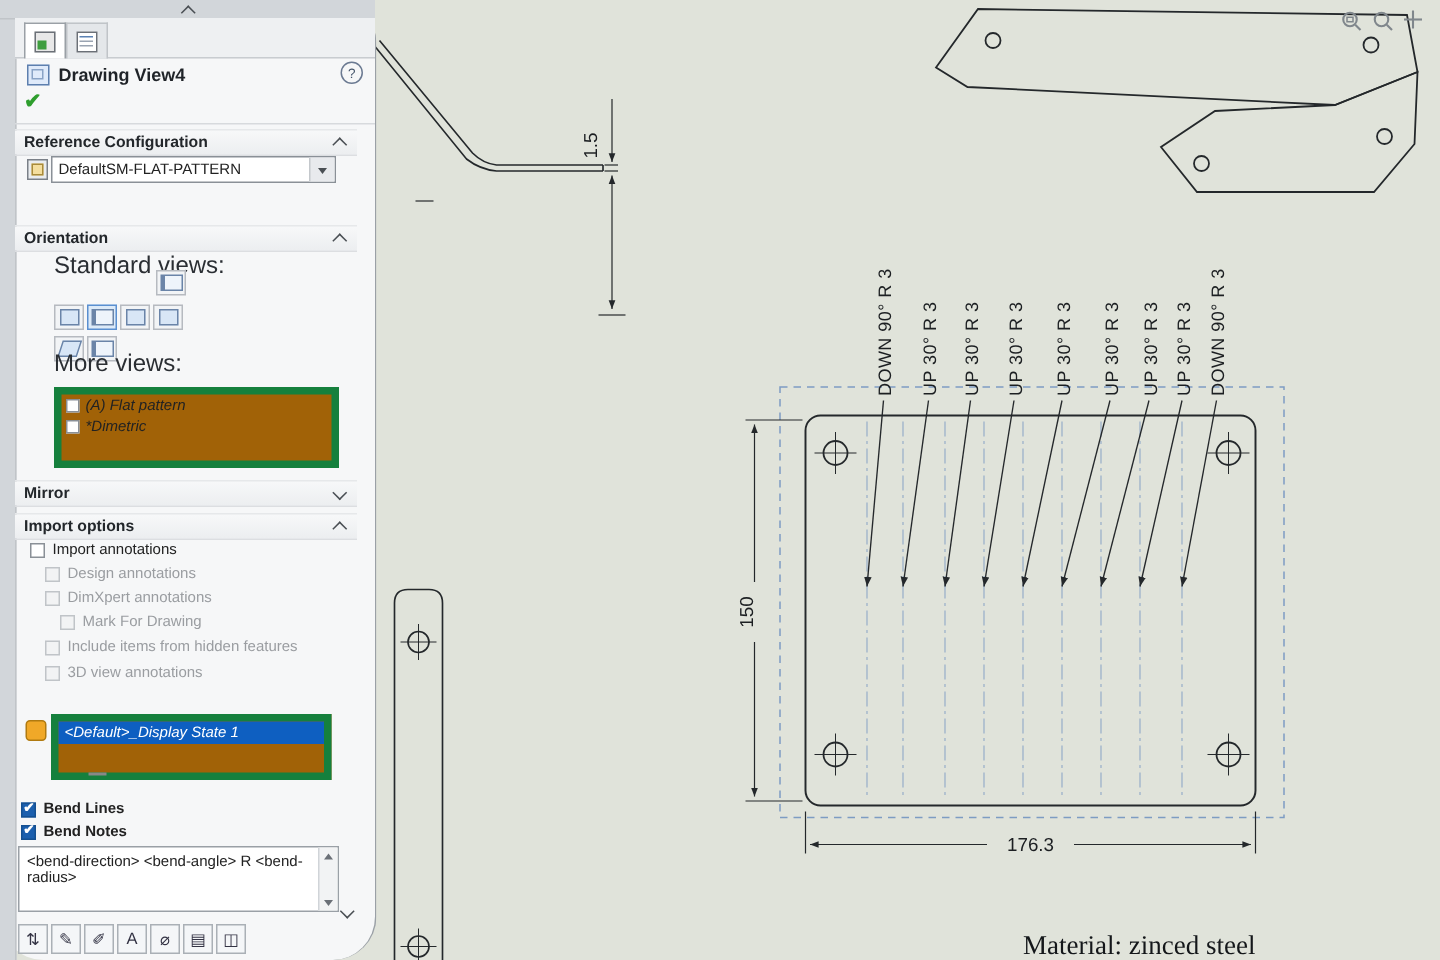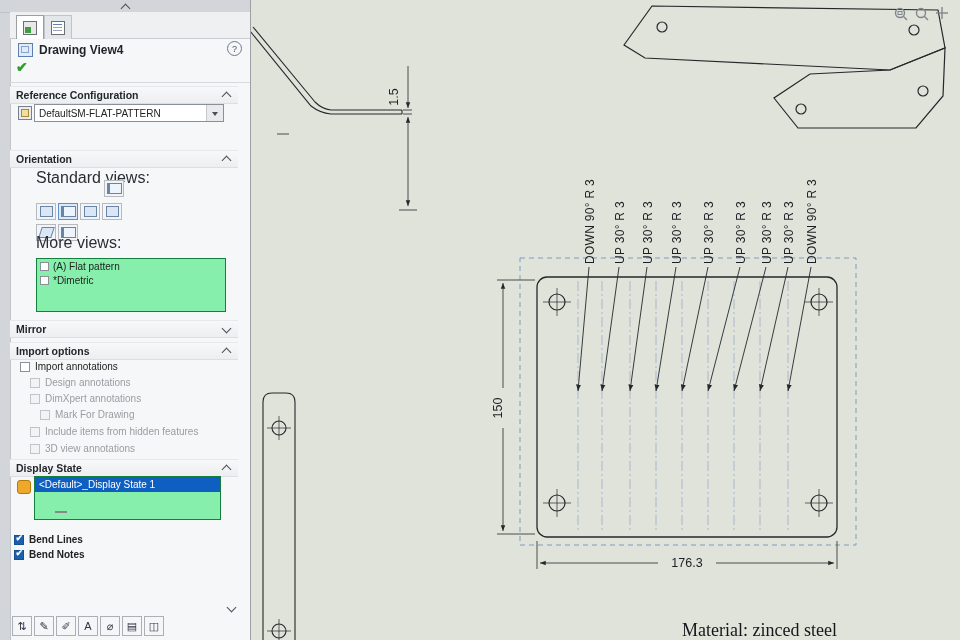--- a/index.html
+++ b/index.html
@@ -1,21 +1,21 @@
 <!DOCTYPE html>
 <html><head>
 <meta charset="utf-8">
 <style>
   html,body{margin:0;padding:0;background:#c9cdd1;}
   .screen{position:relative;width:960px;height:640px;overflow:hidden;
           font-family:"Liberation Sans",sans-serif;background:#e0e3da;}
 
   
   .panel{position:absolute;left:0;top:0;width:250px;height:640px;background:#f6f7f8;
-         border-right:1px solid #9aa0a6;z-index:2;}
+         border-right:1px solid #9aa0a6;z-index:2;border-radius:29px;}
   .left-rail{position:absolute;left:0;top:0;width:10px;height:640px;background:#d2d6da;
              border-right:1px solid #c0c4c8;}
   .top-strip{position:absolute;left:0;top:0;width:250px;height:12px;background:#d2d6da;
              border-bottom:1px solid #c0c4c8;}
   .chev{display:inline-block;width:6px;height:6px;border-right:1.6px solid #4a4f54;
         border-bottom:1.6px solid #4a4f54;}
   .chev.up{transform:rotate(-135deg);margin-top:3px;}
   .chev.down{transform:rotate(45deg);margin-bottom:2px;}
   .collapse-arrow{position:absolute;left:122px;top:2px;}
 
@@ -54,21 +54,21 @@
   .dd-caret:after{content:"";position:absolute;left:5px;top:7px;border-left:3.5px solid transparent;
                   border-right:3.5px solid transparent;border-top:4px solid #4a4f54;}
 
   .small-label{position:absolute;font-size:16px;color:#2a2e33;}
   .vbtn{position:absolute;width:20px;height:17px;border:1px solid #b6bac0;background:#f2f4f6;
         display:flex;align-items:center;justify-content:center;box-sizing:border-box;}
   .vbtn.active{border:1px solid #5a8fd0;background:#dceaf8;}
   .vglyph{width:11px;height:9px;border:1px solid #6a84a8;background:#d8e6f6;}
   .vglyph.alt{background:#eef4fb;border-left:3px solid #6a84a8;}
 
-  .listbox{position:absolute;border:1px solid #15803d;background:#86efac;box-sizing:border-box;}
+  .listbox{position:absolute;border:5px solid #15803d;background:#a16207;box-sizing:border-box;font-style:italic;}
   .lb-row{display:flex;align-items:center;height:14px;padding-left:3px;font-size:10px;color:#222;}
 
   .cb{display:inline-block;width:10px;height:10px;border:1px solid #8a9097;background:#fff;
       box-sizing:border-box;position:relative;flex:none;}
   .cb.checked{background:#1b5fae;border-color:#155091;}
   .cb.checked:after{content:"✔";position:absolute;left:0.5px;top:-2.5px;font-size:9px;color:#fff;}
   .cb.disabled{border-color:#c0c4c8;background:#f2f3f4;}
   .cbrow{position:absolute;display:flex;align-items:center;gap:5px;font-size:10px;color:#222;}
   .cbrow.gray{color:#9a9da1;}
 
@@ -206,39 +206,46 @@
     </div>
     <div class="cbrow gray" style="left:30px;top:426px">
       <span class="cb disabled"></span>
       <span>Include items from hidden features</span>
     </div>
     <div class="cbrow gray" style="left:30px;top:443px">
       <span class="cb disabled"></span>
       <span>3D view annotations</span>
     </div>
 
-    <div class="sec-hdr" style="top:459px">
-      <span>Display State</span>
-      <span class="chev up"></span>
-    </div>
     <span class="ds-icon"></span>
     <div class="listbox" style="left:34px;top:476px;width:187px;height:44px">
       <div class="ds-row-sel">&lt;Default&gt;_Display State 1</div>
       <div class="ds-dash"></div>
     </div>
 
     <div class="cbrow" style="left:14px;top:534px;font-weight:600">
       <span class="cb checked"></span>
       <span>Bend Lines</span>
     </div>
     <div class="cbrow" style="left:14px;top:549px;font-weight:600">
       <span class="cb checked"></span>
       <span>Bend Notes</span>
     </div>
 
+    <div class="fmt-box">
+      <div class="fmt-text">&lt;bend-direction&gt;  &lt;bend-angle&gt; R &lt;bend-radius&gt;</div>
+      <div class="fmt-scroll">
+        <span class="sarr up">
+            <span class="tri-up"></span>
+          </span>
+        <span class="sarr dn">
+            <span class="tri-dn"></span>
+          </span>
+      </div>
+    </div>
 
     <div class="fmt-toolbar">
       <span class="tool-btn">⇅</span>
       <span class="tool-btn">✎</span>
       <span class="tool-btn">✐</span>
       <span class="tool-btn">A</span>
       <span class="tool-btn">⌀</span>
       <span class="tool-btn">▤</span>
       <span class="tool-btn">◫</span>
     </div>

